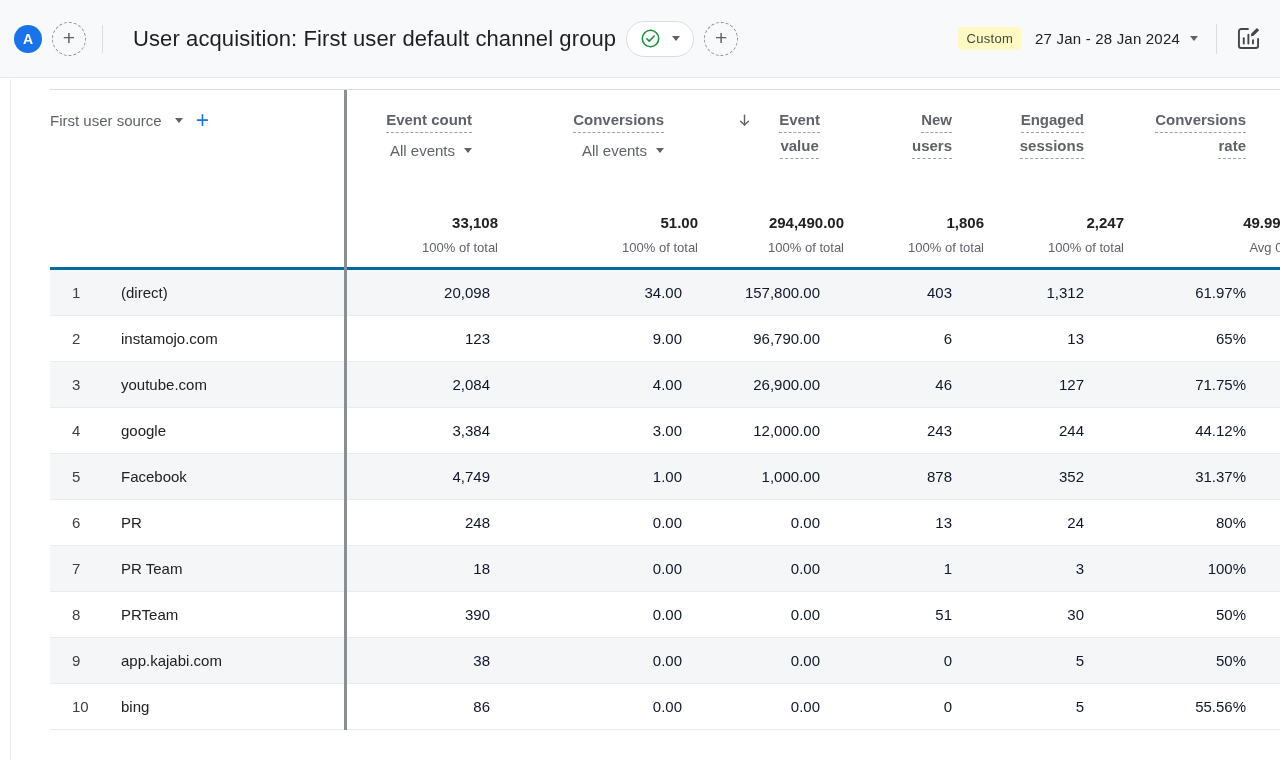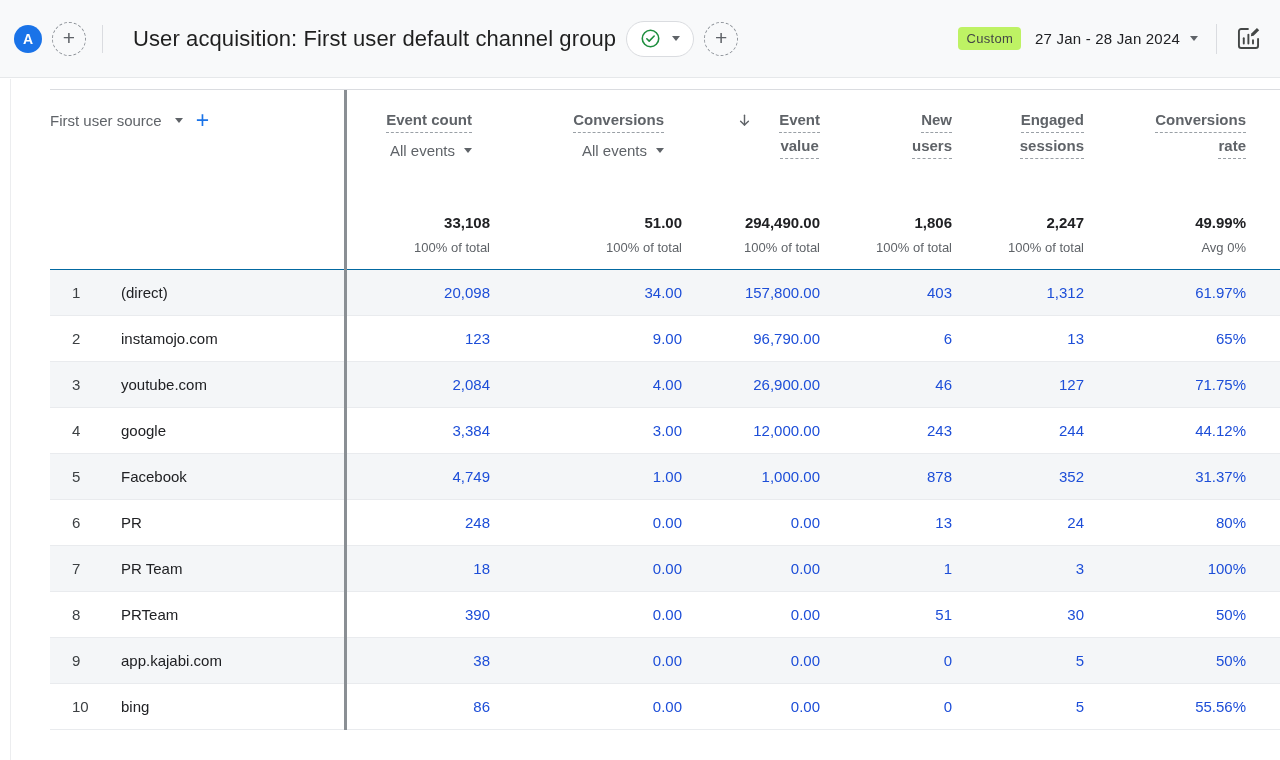--- a/index.html
+++ b/index.html
@@ -20,21 +20,21 @@
                 background:transparent; line-height:1; padding-bottom:2px; }
   .vdivider { width:1px; height:28px; background:#dadce0; margin:0 16px 0 16px; }
   .page-title { font-size:22px; font-weight:400; color:#1f1f1f; margin-left:14px;
                 letter-spacing:.1px; white-space:nowrap; }
   .state-pill { display:flex; align-items:center; gap:11px; border:1px solid #dadce0;
                 border-radius:18px; height:36px; padding:0 13px; margin-left:10px;
                 background:#fff; }
   .check-wrap { color:var(--check-green,#1e8e3e); display:flex; }
   .caret { width:0; height:0; border-left:4.5px solid transparent;
            border-right:4.5px solid transparent; border-top:5.5px solid #5f6368; }
-  .custom-chip { background:#bef264; color:#444746; font-size:13px; padding:4px 8px;
+  .custom-chip { background:#fef9c3; color:#444746; font-size:13px; padding:4px 8px;
                  border-radius:4px; letter-spacing:.3px; }
   .date-text { font-size:15px; font-weight:500; color:#202124; margin:0 10px 0 14px;
                letter-spacing:.2px; }
   .icon-btn { display:flex; align-items:center; justify-content:center;
               background:transparent; border:none; }
 
   
   .card-edge { position:absolute; left:10px; top:79px; height:681px; width:1px;
                background:#ecedef; }
 
@@ -63,33 +63,33 @@
   .head-stack { display:flex; flex-direction:column; align-items:flex-end; }
   .metric-head.has-filter .head-stack { transform:translateX(-18px); }
   .dashed-line { border-bottom:1px dashed #9aa0a6; padding-bottom:2px; margin-bottom:4px;
                  display:inline-block; line-height:1.25; }
   .metric-filter { display:flex; align-items:center; gap:9px; margin-top:5px;
                    font-weight:400; color:#5f6368; background:none; border:none;
                    font-size:15px; }
   .sort-arrow { display:none; margin:1px 26px 0 0; }
   .metric-head.sorted .sort-arrow { display:block; }
 
-  .trow.totals { height:72px; border-bottom:1px solid #0369a1; }
+  .trow.totals { height:72px; border-bottom:3px solid #0369a1;gap:8px; }
   .total-cell { display:flex; flex-direction:column; align-items:flex-end;
                 padding-top:16px; }
   .total-value { font-size:15px; font-weight:600; color:#202124; }
   .total-sub { font-size:13px; color:#5f6368; margin-top:9px; }
 
   .tbody .trow.data { height:46px; border-bottom:1px solid #e9ebee; }
   .tbody .trow.data:nth-child(odd) { background:#f4f6f8; }
   .dim-cell { display:flex; align-items:center; padding-left:22px; }
   .row-index { width:49px; color:#3c4043; font-size:15px; }
   .row-source { color:#202124; font-size:15px; }
   .val-cell { display:flex; align-items:center; justify-content:flex-end;
-              font-size:15px; color:#1d4ed8; }
+              font-size:15px; color:#0f172a; }
 </style>
 </head>
 <body>
 
 <div class="topbar">
   <div class="tb-left">
     <div class="avatar">A</div>
     <button class="dashed-btn">
       <span>+</span>
     </button>

